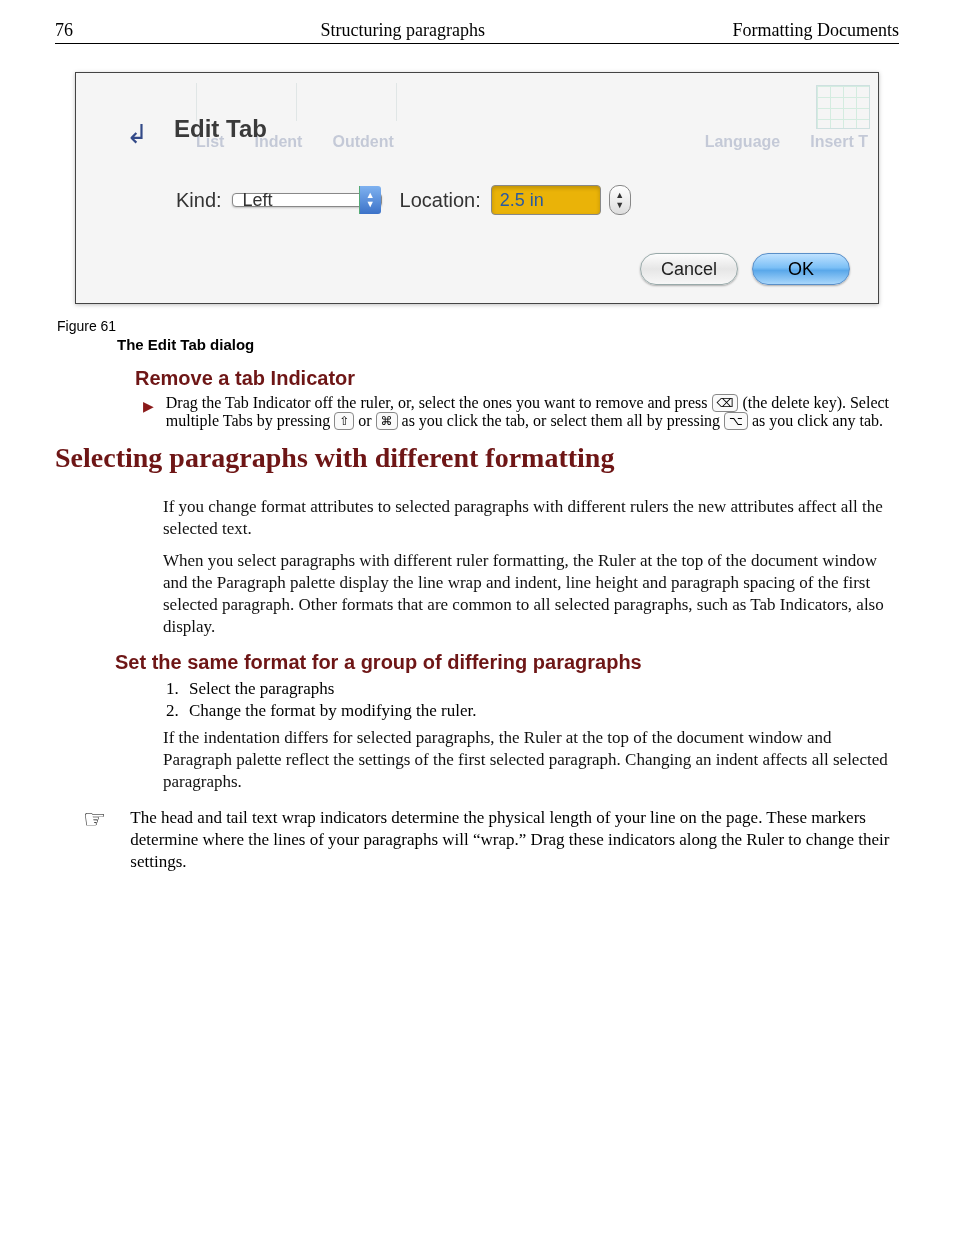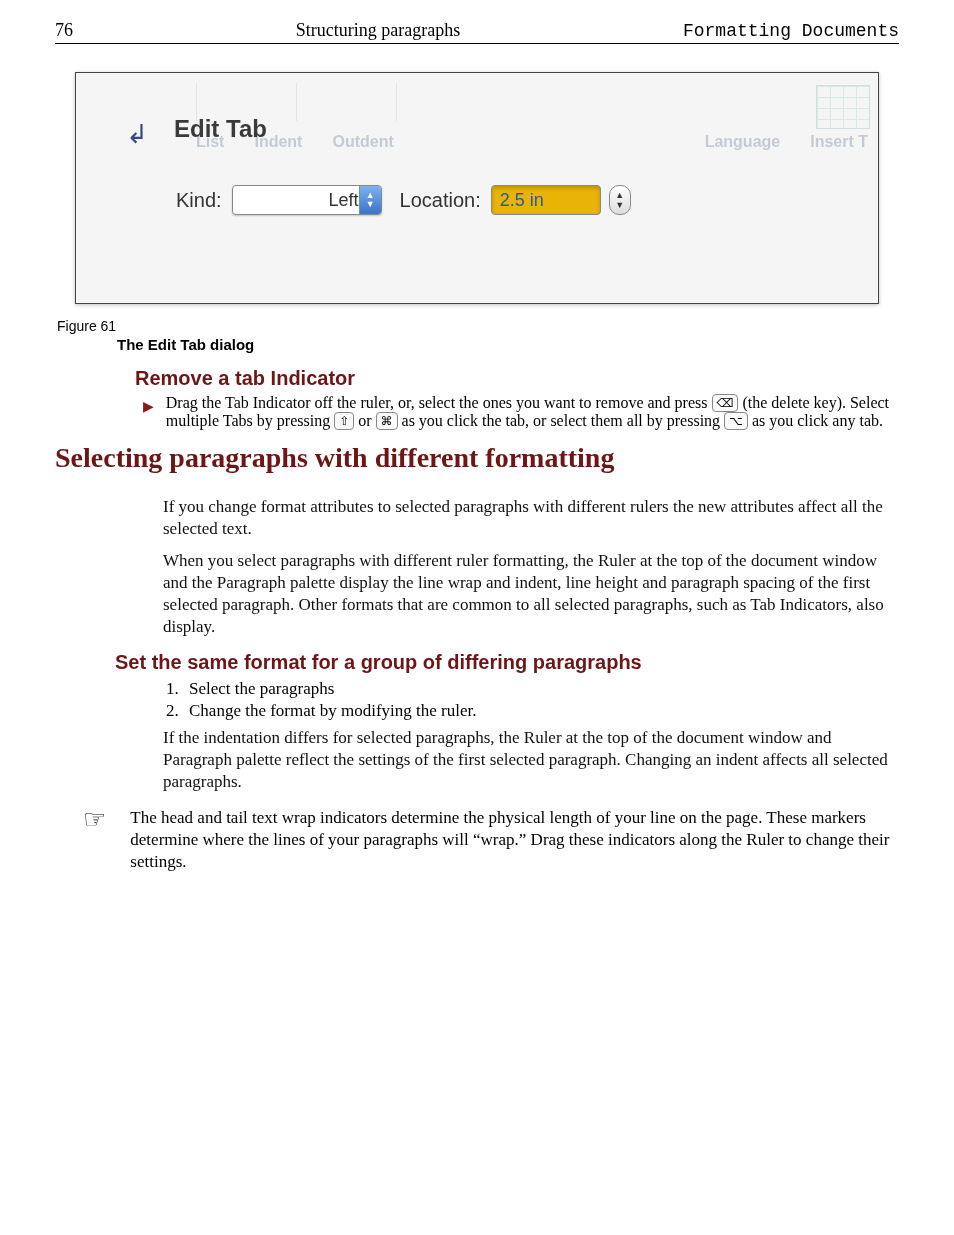--- a/index.html
+++ b/index.html
@@ -14,21 +14,21 @@
     display: flex;
     justify-content: space-between;
     align-items: baseline;
     border-bottom: 1px solid #000;
     padding-bottom: 2px;
     margin-bottom: 28px;
     font-size: 18px;
   }
   .page-number { font-weight: normal; }
   .header-center { text-align: center; flex: 1; }
-  .header-right { text-align: right; font-family: Liberation Mono, monospace; }
+  .header-right { text-align: right; }
 
   
   .figure-wrap { margin: 0 20px 14px 20px; }
   .dialog {
     border: 1px solid #444;
     background: #f5f5f5;
     position: relative;
     height: 232px;
     overflow: hidden;
     box-shadow: 0 1px 4px rgba(0,0,0,0.25);
@@ -69,24 +69,24 @@
   .dialog-row {
     position: absolute; top: 112px; left: 0; right: 0;
     display: flex; align-items: center;
     font-family: "Lucida Grande", "Segoe UI", Arial, sans-serif;
     color: #333;
     padding: 0 22px 0 10px;
   }
   .lbl { font-size: 20px; margin-right: 10px; margin-left: 90px; }
   .lbl2 { font-size: 20px; margin-left: 18px; margin-right: 10px; }
   .select {
-    flex: 0 0 150px; height: 30px;
+    flex: 0 0 150px; height: 14px;
     border: 1px solid #888; border-radius: 4px;
     background: #fff;
-    display: flex; align-items: center; justify-content: flex-end;
+    display: flex; align-items: center; justify-content: space-between;
     padding: 0 0 0 10px; font-size: 18px;
     box-shadow: 0 1px 2px rgba(0,0,0,0.2);
   }
   .select-arrows {
     width: 22px; height: 28px;
     background: linear-gradient(#7fb2f0, #3c72c8);
     border-radius: 0 3px 3px 0;
     display: flex; flex-direction: column; align-items: center; justify-content: center;
     font-size: 9px; color: #fff; line-height: 9px;
     border-left: 1px solid #5a7;
@@ -189,20 +189,24 @@
       <div class="select">
         <span>Left</span>
         <div class="select-arrows">▲<br>▼</div>
       </div>
       <span class="lbl2">Location:</span>
       <div class="numfield">
         <span>2.5 in</span>
       </div>
       <div class="stepper">▲<br>▼</div>
     </div>
+    <div class="dialog-buttons">
+      <div class="aqua-btn aqua-cancel">Cancel</div>
+      <div class="aqua-btn aqua-ok">OK</div>
+    </div>
   </div>
 </div>
 
 <div class="figure-caption">Figure 61</div>
 <div class="figure-sub">The Edit Tab dialog</div>
 
 <div class="content">
   <h3 class="mini">Remove a tab Indicator</h3>
   <div class="bullet-row">
     <span class="tri">▶</span>

